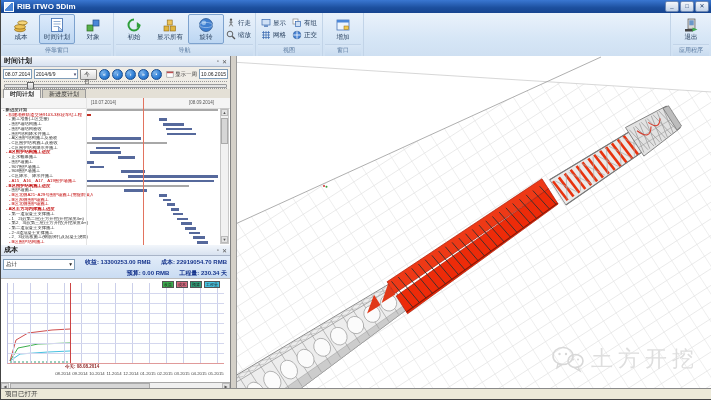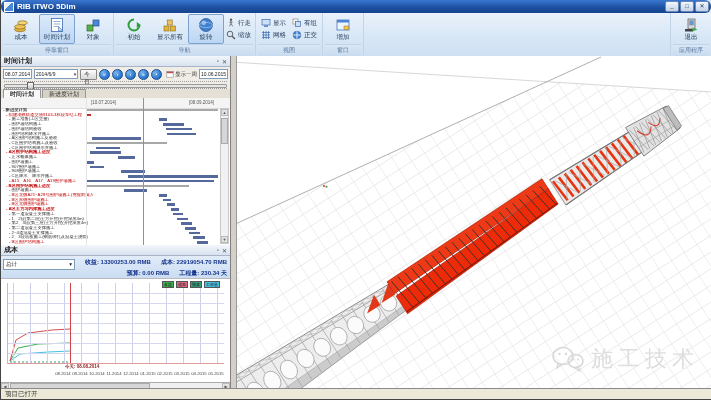--- a/index.html
+++ b/index.html
@@ -1,20 +1,20 @@
 <!DOCTYPE html>
 <html><head>
 <meta charset="utf-8">
 <style>
   html,body{margin:0;padding:0;background:#888;}
   #app{position:relative;width:711px;height:400px;background:#dfe9f5;overflow:hidden;
        font-family:"Liberation Sans", sans-serif; box-sizing:border-box;border-left:1px solid #444;border-bottom:1px solid #444;}
   
   .titlebar{position:absolute;left:0;top:0;right:0;height:13px;
-    background:linear-gradient(#3a77d2,#1c4f9e 60%,#164490);display:flex;align-items:center;padding:0 2px;border-radius:6px;}
+    background:linear-gradient(#3a77d2,#1c4f9e 60%,#164490);display:flex;align-items:center;padding:0 2px;}
   .app-icon{width:8px;height:8px;background:linear-gradient(135deg,#e8f0fa 40%,#4a86d8 40%);border:1px solid #fff;margin:0 3px 0 1px;}
   .title{color:#fff;font-size:8px;font-weight:bold;flex:1;}
   .wc{width:12px;height:9px;margin-left:1px;background:linear-gradient(#f4f7fb,#c3d3e8);
       border:1px solid #6b87b4;border-radius:2px;font-size:6px;line-height:8px;text-align:center;color:#1a3a6a;}
   
   .ribbon{position:absolute;left:0;top:13px;right:0;height:43px;display:flex;align-items:stretch;
     background:linear-gradient(#eaf2fb,#d6e6f6 60%,#cfe0f2);border-bottom:1px solid #8aa4c4;}
   .rgroup{display:flex;flex-direction:column;border-right:1px solid #c2d4e8;padding:1px 2px 0 2px;}
   .rgroup.last{margin-left:auto;border-left:1px solid #c2d4e8;border-right:none;}
   .rbtns{flex:1;display:flex;align-items:stretch;}
@@ -847,20 +847,20 @@
       <svg width="34" height="28" viewBox="0 0 34 28">
         <ellipse cx="12" cy="11" rx="10" ry="8.5" fill="none" stroke="#d8d8d8" stroke-width="1.6"></ellipse>
         <circle cx="8.5" cy="9" r="1.2" fill="#d8d8d8"></circle>
           <circle cx="15" cy="9" r="1.2" fill="#d8d8d8"></circle>
         <polygon points="7,18.5 6,23 11,19.5" fill="none" stroke="#d8d8d8" stroke-width="1.4"></polygon>
         <ellipse cx="24.5" cy="16" rx="7.5" ry="6.5" fill="none" stroke="#d8d8d8" stroke-width="1.6"></ellipse>
         <circle cx="22" cy="14.5" r="1" fill="#d8d8d8"></circle>
           <circle cx="27" cy="14.5" r="1" fill="#d8d8d8"></circle>
         <polygon points="27,22 29,26 23.5,22.8" fill="none" stroke="#d8d8d8" stroke-width="1.4"></polygon>
       </svg>
-      <span class="wmtext">施工技术</span>
+      <span class="wmtext">土方开挖</span>
     </div>
   </div>
 
   <div class="statusbar">
     <span>项目已打开</span>
   </div>
 </div>
 
 </body></html>

